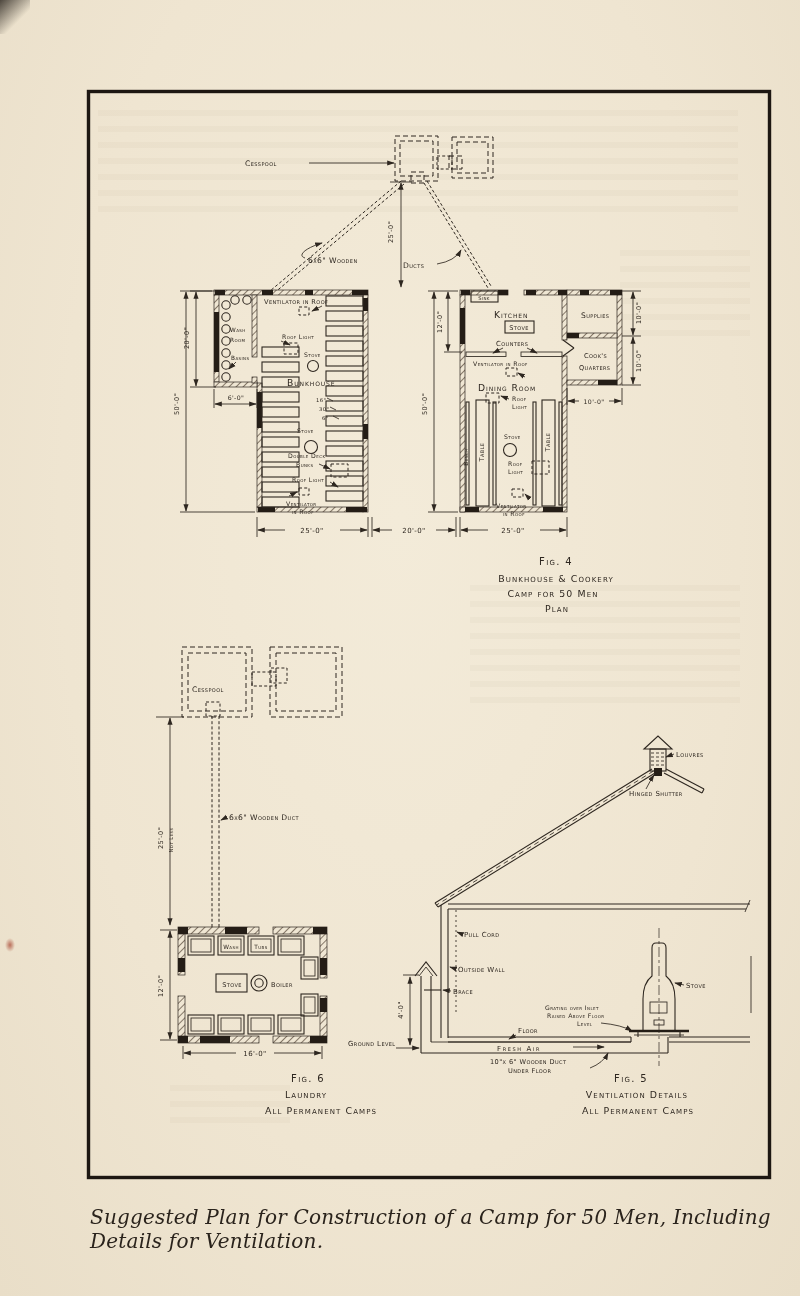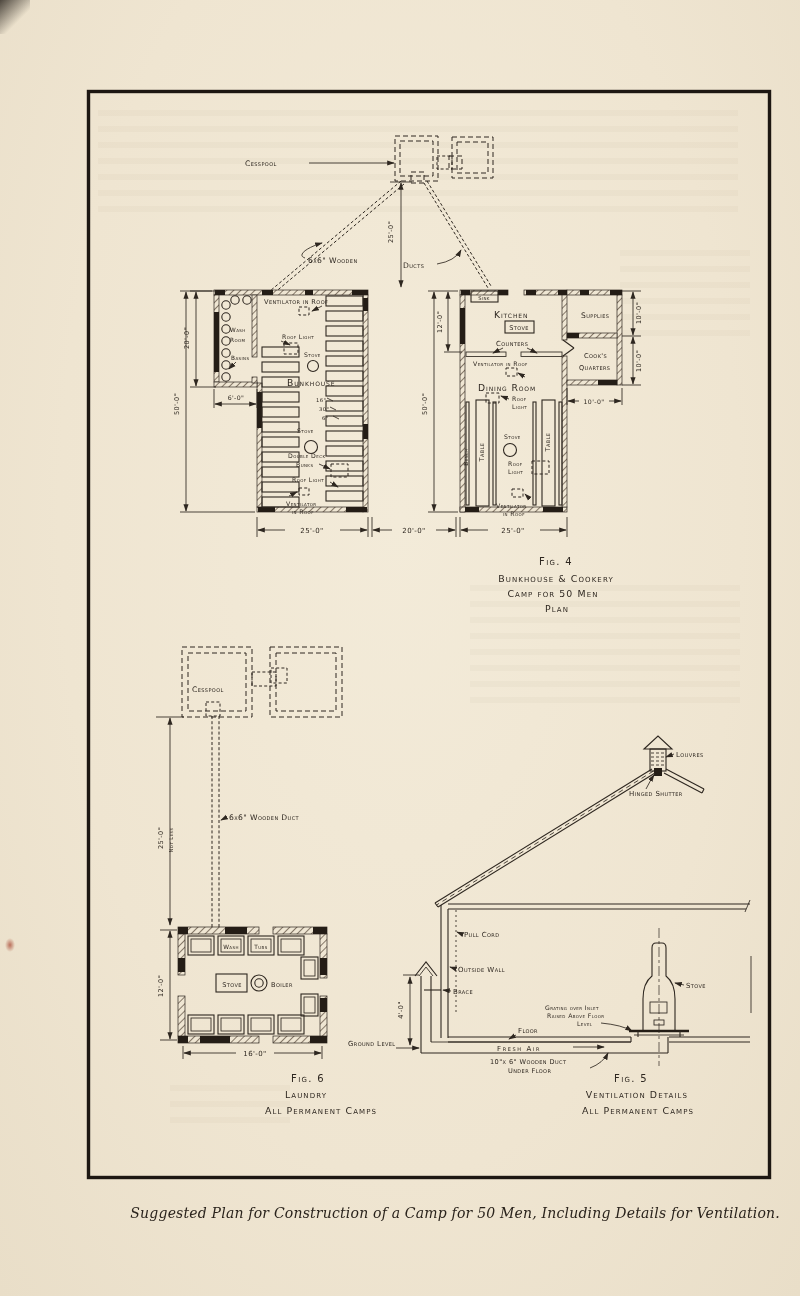--- a/index.html
+++ b/index.html
@@ -19,22 +19,22 @@
   .t7{font-size:7px}.t75{font-size:7.6px}.t9{font-size:9.2px;letter-spacing:.9px}
   .tc1{font-size:10px;letter-spacing:1.3px}.tc{font-size:9.4px;letter-spacing:1.1px}
   .mid{text-anchor:middle}
   .ln{stroke:#2e2720;fill:none;stroke-width:1.1}
   .dsh{stroke:#2e2720;fill:none;stroke-width:1;stroke-dasharray:5 3}
   .dsh2{stroke:#2e2720;fill:none;stroke-width:1;stroke-dasharray:3 2.2}
   .dimln{stroke:#2e2720;fill:none;stroke-width:.85}
   .wall{fill:url(#hatch);stroke:#2e2720;stroke-width:.7}
   .blk{fill:#241d16;stroke:none}
   .thk{stroke:#241d16;stroke-width:2.4;fill:none}
-  .caption{position:absolute;left:90px;top:1205px;width:690px;text-align:right;
-       font-family:"DejaVu Serif",serif;font-style:italic;font-size:14px;color:#2a231c;letter-spacing:.2px;}
+  .caption{position:absolute;left:90px;top:1205px;width:690px;text-align:left;
+       font-family:"DejaVu Serif",serif;font-style:italic;font-size:20px;color:#2a231c;letter-spacing:.2px;}
 </style>
 </head>
 <body>
 
 <div class="paper"></div>
 <div class="corner-shadow"></div>
 <div class="ghost" style="left:98px;top:110px;width:640px;height:105px;"></div>
 <div class="ghost" style="left:470px;top:585px;width:270px;height:120px;"></div>
 <div class="ghost" style="left:620px;top:250px;width:130px;height:90px;"></div>
 <div class="ghost" style="left:170px;top:1085px;width:120px;height:40px;"></div>

